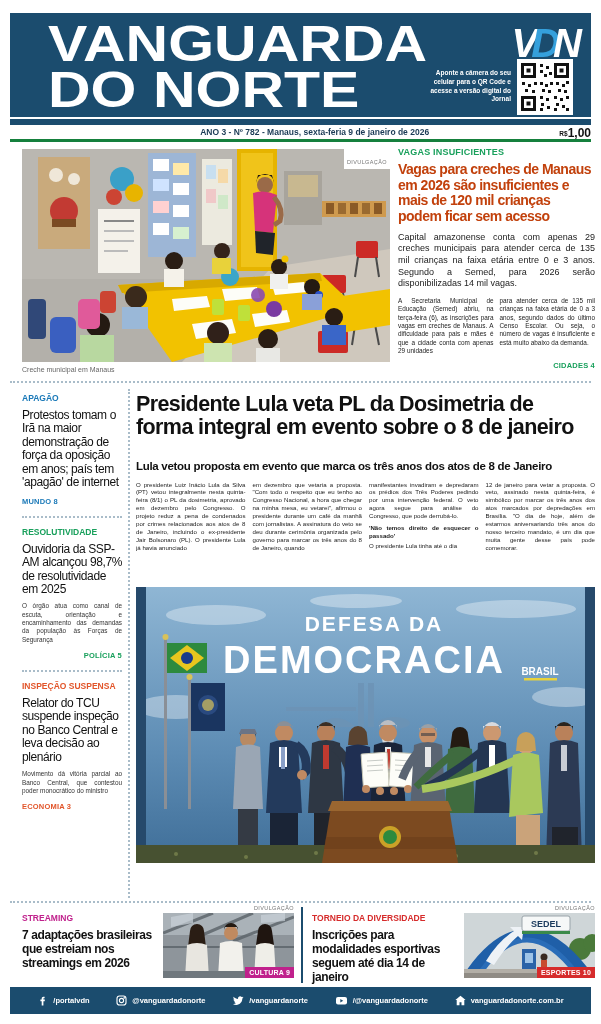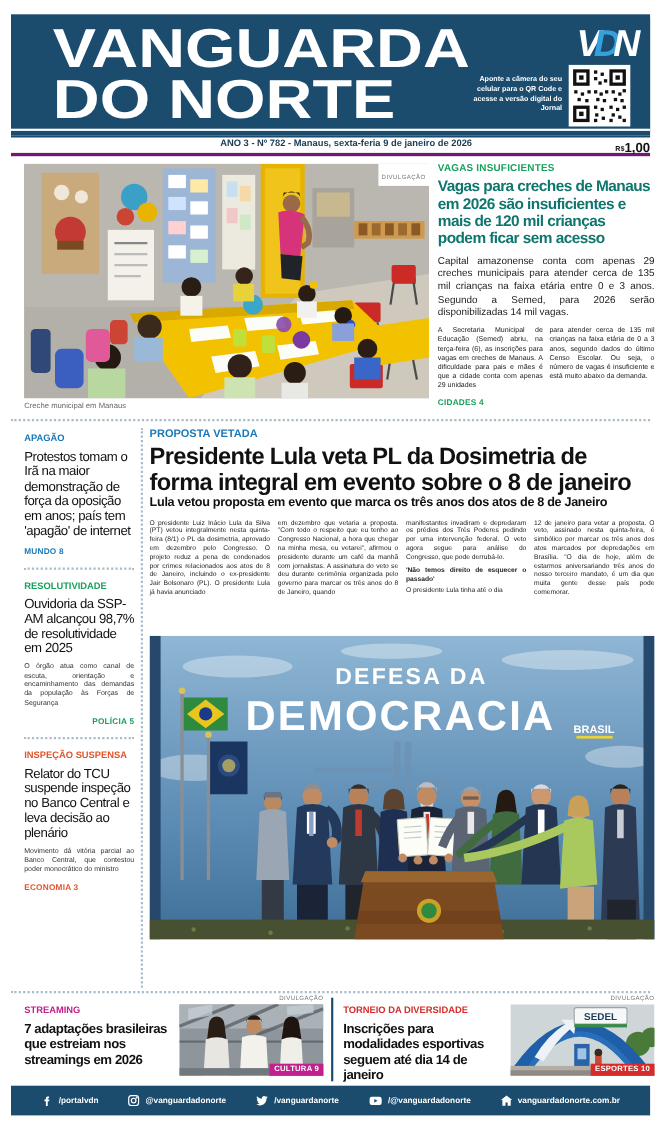--- a/index.html
+++ b/index.html
@@ -5,70 +5,70 @@
   *{box-sizing:border-box;margin:0;padding:0}
   html,body{background:#e8e8e8}
   .page{position:relative;width:601px;height:1024px;background:#fff;margin:0 auto;
     font-family:"Liberation Sans","DejaVu Sans",sans-serif;overflow:hidden;color:#1a1a1a}
 
   
   .masthead{position:absolute;left:10px;top:13px;width:581px;height:106px;background:#1b4c6e;
     border-bottom:2px solid #fff;box-shadow:0 4px 0 #1b4c6e}
   .mast-title{position:absolute;left:38px;top:8px;color:#fff;font-weight:bold;
     font-size:50px;line-height:.92;letter-spacing:0;transform:scaleX(1.18);transform-origin:top left;white-space:nowrap}
-  .vdn-logo{position:absolute;right:16px;top:8px;font-weight:bold;font-style:italic;font-size:34px;letter-spacing:-7px;color:#fff}
+  .vdn-logo{position:absolute;right:16px;top:8px;font-weight:bold;font-style:italic;font-size:40px;letter-spacing:-7px;color:#fff}
   .vdn-logo .d{color:#35a0dc}
   .qr-box{position:absolute;right:18px;top:46px;width:56px;height:56px;background:#fff;padding:3px}
   .qr-caption{position:absolute;right:80px;top:56px;width:94px;color:#fff;font-size:6.5px;font-weight:bold;
     text-align:right;line-height:1.35}
 
   
   .edition-bar{position:absolute;left:10px;top:123px;width:581px;height:19px;
-    border-top:2px solid #1b4c6e;border-bottom:3px solid #701a75;display:flex;align-items:flex-start}
+    border-top:2px solid #1b4c6e;border-bottom:3px solid #15803d;display:flex;align-items:center}
   .edition-text{flex:1;text-align:center;font-size:8.5px;font-weight:bold;color:#1a3a55;padding-left:60px}
   .price{font-weight:bold;color:#111;white-space:nowrap}
   .price .cur{font-size:6.5px;vertical-align:1px}
   .price .val{font-size:12px}
 
   
   .kicker{font-weight:bold;font-size:9px;letter-spacing:.2px}
   .green{color:#19a05c}.blue{color:#1a79b8}.orange{color:#e2552a}.magenta{color:#c0218c}.red{color:#d62b2b}
-  .tag{font-weight:bold;font-size:7.5px;text-align:left;letter-spacing:.2px}
+  .tag{font-weight:bold;font-size:7.5px;text-align:right;letter-spacing:.2px}
   .tagbox{position:absolute;color:#fff;font-size:7.5px;font-weight:bold;padding:2px 6px;letter-spacing:.2px}
   .credit{font-size:5.5px;color:#777;letter-spacing:.4px;text-align:right}
   .dotted-h{border-top:2px dotted #a9bcc9}
   .bodytxt{font-size:6.4px;line-height:1.3;text-align:justify;color:#222}
   .caption{font-size:7px;color:#666}
 
   
   .top-section{position:absolute;left:22px;top:147px;width:573px;height:231px}
   .creche-photo{position:absolute;left:0;top:2px;width:368px;height:213px;background:#b5b2ad}
   .photo-credit-overlay{position:absolute;top:0;right:0;background:#fff;padding:1px 3px}
   .creche-caption{position:absolute;left:0;top:219px}
   .top-article{position:absolute;left:376px;top:0;width:197px;height:231px}
-  .top-headline{font-weight:bold;font-size:14px;line-height:1.12;letter-spacing:-.5px;color:#0f766e;margin-top:5px}
+  .top-headline{font-weight:bold;font-size:14px;line-height:1.12;letter-spacing:-.5px;color:#c2410c;margin-top:5px}
   .top-lead{font-size:9px;line-height:1.3;text-align:justify;color:#222;margin-top:7px}
   .top-body{display:flex;gap:6px;margin-top:7px}
   .top-body>div{flex:1}
   .divider-full-1{position:absolute;left:10px;top:381px;width:581px}
 
   
   .middle{position:absolute;left:22px;top:389px;width:573px;height:509px}
   .sidebar{position:absolute;left:0;top:0;width:100px}
   .sb-art{padding:4px 0 8px 0}
   .sb-art+ .sb-art{border-top:2px dotted #a9bcc9;margin-top:2px;padding-top:9px}
   .sb-kicker{font-weight:bold;font-size:8.5px}
   .sb-headline{font-weight:normal;font-size:12px;line-height:1.12;letter-spacing:-.4px;margin-top:6px;color:#111}
   .sb-body{font-size:6.4px;line-height:1.3;color:#333;margin-top:6px;text-align:justify}
   .sb-tag{margin-top:7px}
   .v-divider{position:absolute;left:106px;top:0;height:509px;border-left:2px dotted #a9bcc9}
   .main-art{position:absolute;left:114px;top:0;width:459px}
   .main-kicker{font-weight:bold;font-size:10px}
   .main-headline{font-weight:bold;font-size:21.5px;line-height:1.06;letter-spacing:-.6px;color:#111;margin-top:4px}
-  .main-subhead{font-weight:bold;font-size:11.5px;letter-spacing:-.3px;color:#111;margin-top:1px;white-space:nowrap}
+  .main-subhead{font-weight:bold;font-size:11.5px;letter-spacing:-.3px;color:#111;margin-top:21px;white-space:nowrap}
   .main-body{display:flex;gap:7px;margin-top:9px;height:84px;overflow:hidden}
   .main-body>div{flex:1}
   .qsub{font-weight:bold;display:block;margin:4px 0 2px 0}
   .main-photo-wrap{position:relative;margin-top:22px;width:530px;height:276px}
   .main-photo-credit{position:absolute;top:-2px;right:0;background:#fff;padding:1px 3px;z-index:2}
   .politica-tag{right:4px;bottom:4px;background:#1b4c6e}
 
   .divider-full-2{position:absolute;left:10px;top:901px;width:581px}
 
   
@@ -308,21 +308,20 @@
         <div class="sb-kicker orange">INSPEÇÃO SUSPENSA</div>
         <div class="sb-headline">Relator do TCU suspende inspeção no Banco Central e leva decisão ao plenário</div>
         <div class="sb-body">Movimento dá vitória parcial ao Banco Central, que contestou poder monocrático do ministro</div>
         <div class="tag orange sb-tag" style="text-align:left">ECONOMIA 3</div>
       </div>
     </div>
 
     <div class="v-divider"></div>
 
     <div class="main-art">
-      <div class="main-kicker blue">PROPOSTA VETADA</div>
       <div class="main-headline">Presidente Lula veta PL da Dosimetria de forma integral em evento sobre o 8 de janeiro</div>
       <div class="main-subhead">Lula vetou proposta em evento que marca os três anos dos atos de 8 de Janeiro</div>
       <div class="main-body">
         <div class="bodytxt" style="font-size:6.1px">O presidente Luiz Inácio Lula da Silva (PT) vetou integralmente nesta quinta-feira (8/1) o PL da dosimetria, aprovado em dezembro pelo Congresso. O projeto reduz a pena de condenados por crimes relacionados aos atos de 8 de Janeiro, incluindo o ex-presidente Jair Bolsonaro (PL). O presidente Lula já havia anunciado</div>
         <div class="bodytxt" style="font-size:6.1px">em dezembro que vetaria a proposta. "Com todo o respeito que eu tenho ao Congresso Nacional, a hora que chegar na minha mesa, eu vetarei", afirmou o presidente durante um café da manhã com jornalistas. A assinatura do veto se deu durante cerimônia organizada pelo governo para marcar os três anos do 8 de Janeiro, quando</div>
         <div class="bodytxt" style="font-size:6.1px">
           <span>manifestantes invadiram e depredaram os prédios dos Três Poderes pedindo por uma intervenção federal. O veto agora segue para análise do Congresso, que pode derrubá-lo.</span>
           <span class="qsub">'Não temos direito de esquecer o passado'</span>
           <span>O presidente Lula tinha até o dia</span>
         </div>

